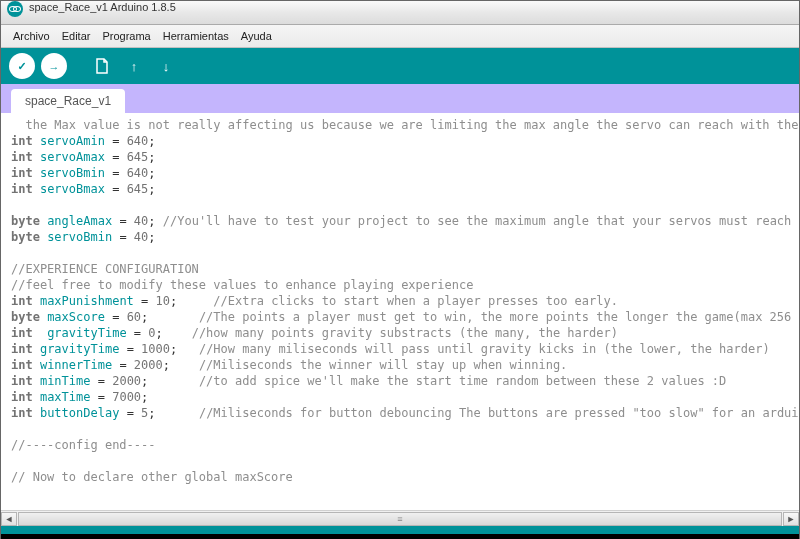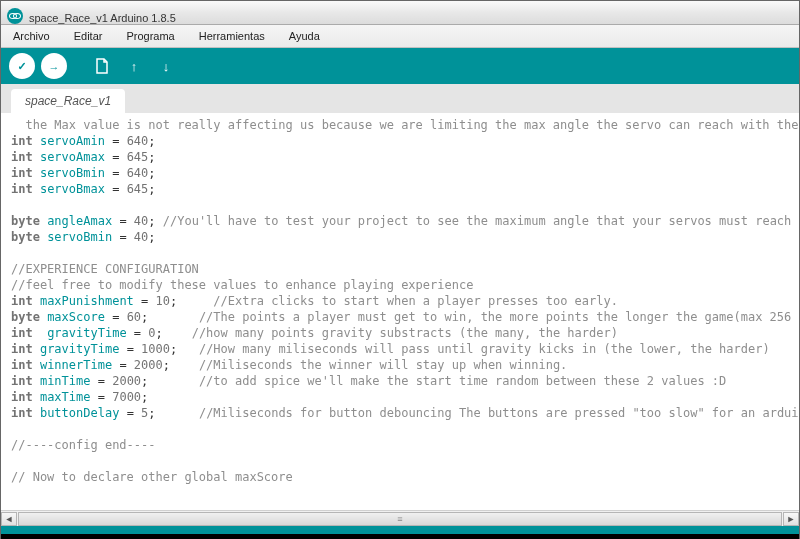--- a/index.html
+++ b/index.html
@@ -1,51 +1,51 @@
 <!DOCTYPE html>
 <html><head>
 <meta charset="utf-8">
 <style>
   * { margin: 0; padding: 0; box-sizing: border-box; }
   body { font-family: Tahoma, sans-serif; font-size: 11px; background: #fff; width: 800px; }
   .window { border: 1px solid #666; background: #fff; }
   .titlebar {
     background: linear-gradient(to bottom, #fafafa 0%, #e8e8e8 50%, #dcdcdc 100%);
-    height: 24px; display: flex; align-items: flex-end; padding-left: 6px; border-bottom: 1px solid #aaa;
+    height: 24px; display: flex; align-items: flex-start; padding-left: 6px; border-bottom: 1px solid #aaa;
   }
   .arduino-logo {
     width: 16px; height: 16px; background: #009299; border-radius: 50%;
     position: relative; margin-right: 6px;
   }
   .arduino-logo::before, .arduino-logo::after {
     content: ''; position: absolute; top: 50%; width: 6px; height: 4px; border: 1px solid #fff;
     border-radius: 50%; transform: translateY(-50%);
   }
   .arduino-logo::before { left: 2px; }
   .arduino-logo::after { right: 2px; }
   .title-text { color: #333; }
   .menubar {
     background: linear-gradient(#f5f5f5, #eaeaea); border-bottom: 1px solid #c1c1c1;
-    padding: 3px 6px; display: flex; gap: 12px;
+    padding: 3px 6px; display: flex; gap: 0;
   }
   .menu-item { padding: 2px 6px; color: #222; cursor: default; }
   .toolbar {
     background: #009299; height: 36px; display: flex; align-items: center; padding: 0 8px; gap: 6px;
   }
   .tool-btn {
     width: 26px; height: 26px; border-radius: 50%; background: #fff; color: #009299;
     display: flex; align-items: center; justify-content: center; font-weight: bold;
   }
   .tool-btn2 {
     width: 26px; height: 26px; border-radius: 3px; color: #fff; display: flex;
     align-items: center; justify-content: center; font-size: 13px;
   }
   .tool-gap { width: 10px; }
   .tabbar {
-    background: #e5e5e5; padding: 5px 10px 0 10px; display: flex; font-style: italic;
+    background: #c4b5fd; padding: 5px 10px 0 10px; display: flex;
   }
   .tab {
     background: #fff; padding: 5px 14px; border-radius: 4px 4px 0 0; font-size: 12px; color: #555;
   }
   .editor {
     background: #fff; padding: 4px 10px 0 10px; font-family: 'Consolas','Menlo',monospace;
     font-size: 12px; line-height: 16px; height: 397px; overflow: hidden; white-space: pre;
     color: #333;
   }
   .kw { color: #737373; font-weight: bold; }

